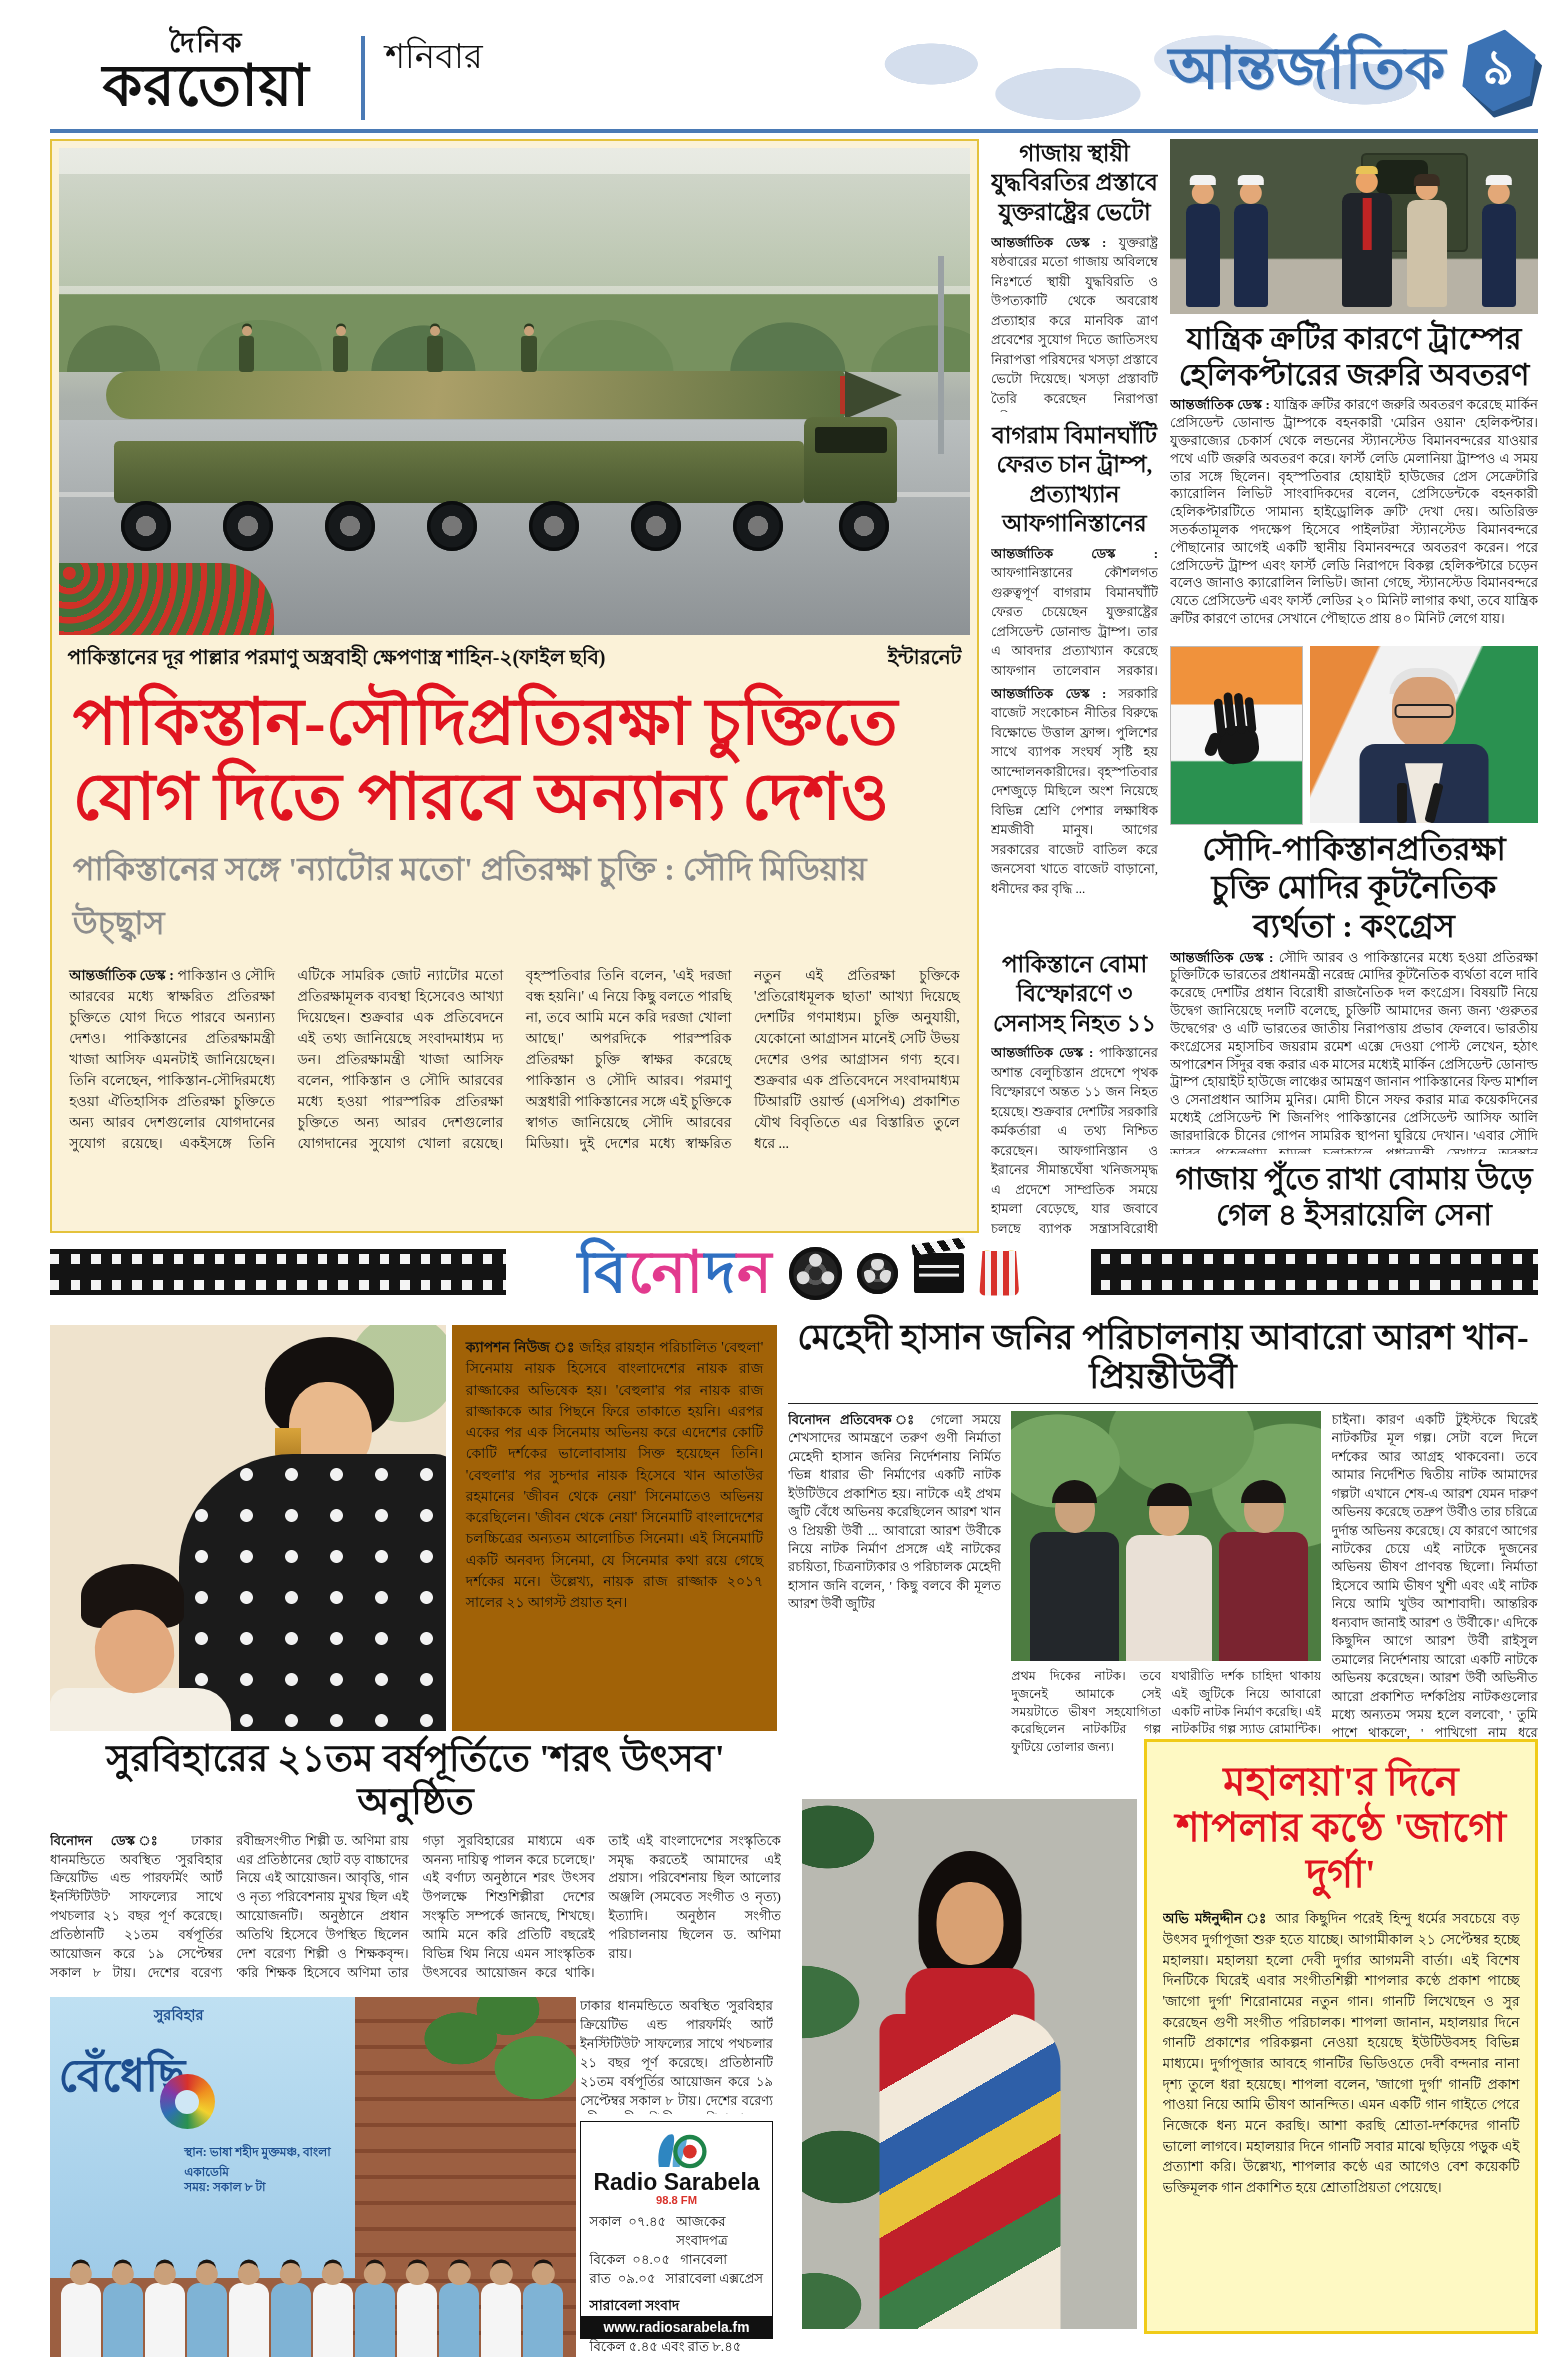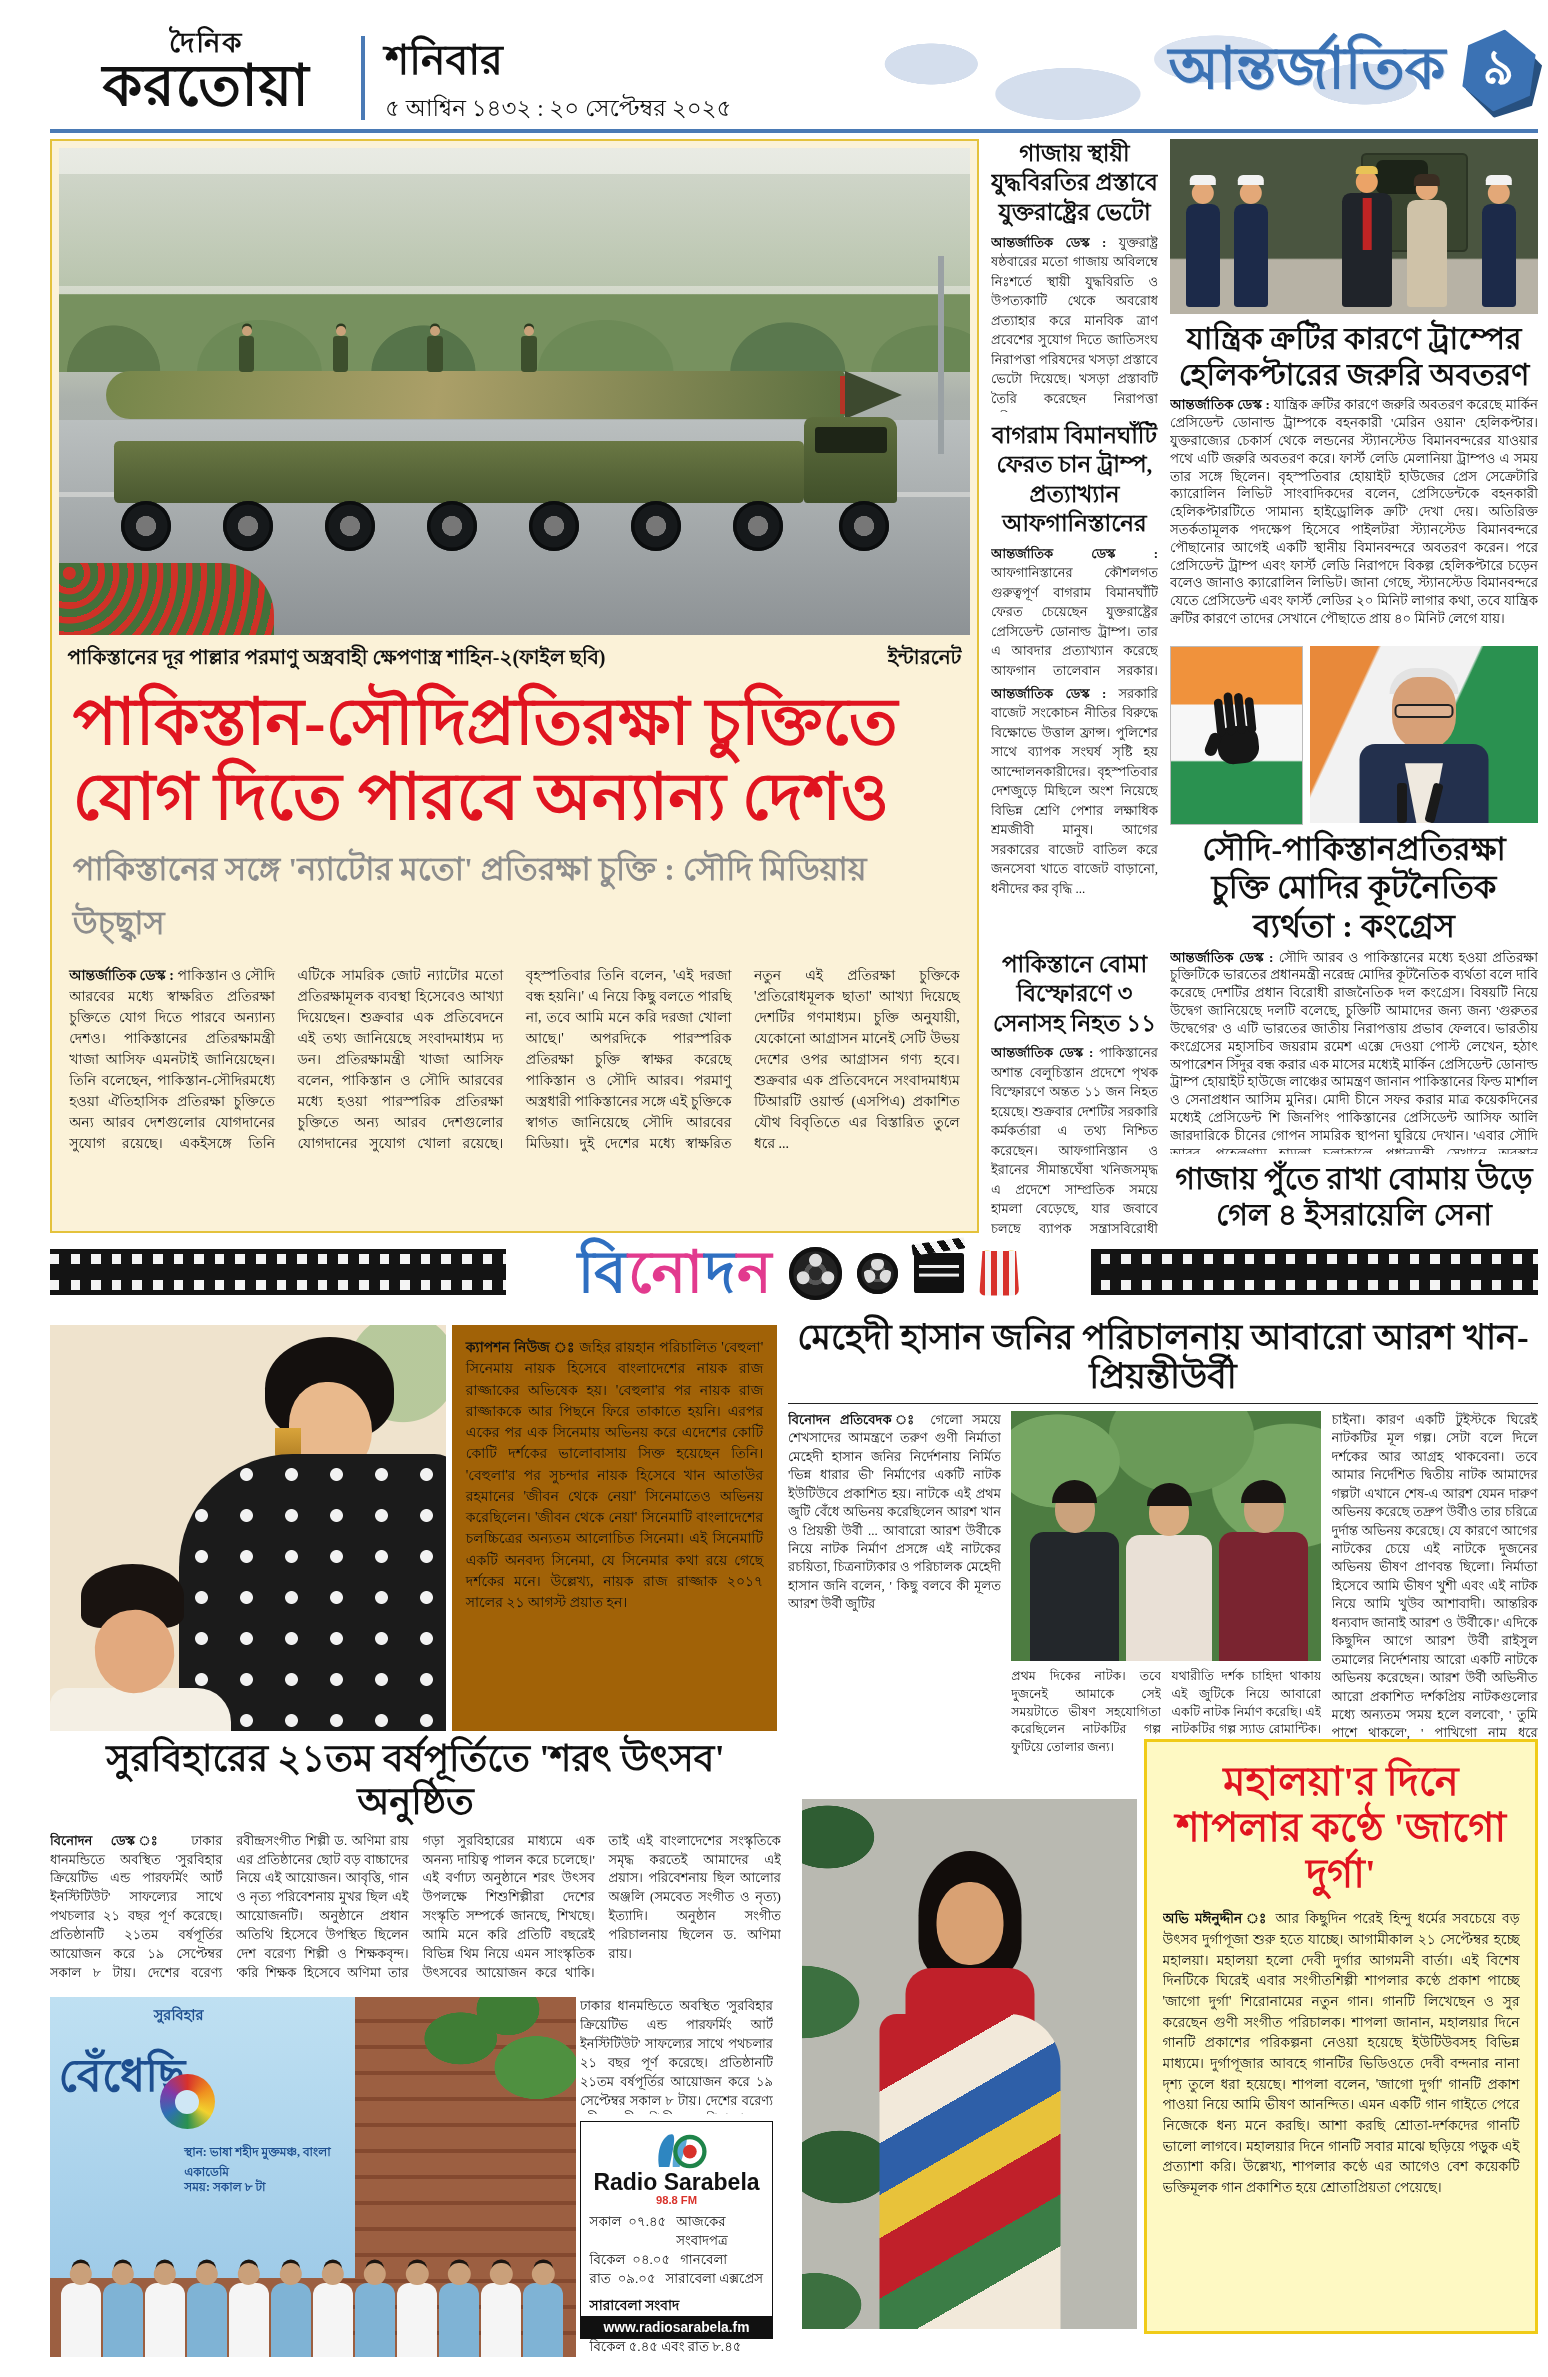--- a/index.html
+++ b/index.html
@@ -7,21 +7,21 @@
         font-family:"Liberation Serif", serif;color:#111;overflow:hidden;}
   .abs{position:absolute;}
   .jt{text-align:justify;}
 
   
   .logo-block{left:60px;top:29px;width:292px;height:96px;text-align:center;}
   .logo-top{font-size:27.5px;font-weight:900;letter-spacing:1.7px;line-height:1;}
   .logo-main{font-size:57px;font-weight:900;line-height:1.02;letter-spacing:0.9px;}
   .head-vline{left:361px;top:36px;width:4.3px;height:84px;background:#4a7ab5;}
   .date-block{left:385px;top:38px;width:430px;}
-  .date-day{font-size:41px;font-weight:700;line-height:1.1;}
+  .date-day{font-size:34px;font-weight:400;line-height:1.1;}
   .date-line{font-size:23px;margin-top:6.9px;}
   .map-banner{left:860px;top:24px;width:594px;height:100px;
      background:
       radial-gradient(77px 34px at 12% 40%, #d4deed 0 60%, transparent 61%),
       radial-gradient(120px 43px at 35% 70%, #d4deed 0 60%, transparent 61%),
       radial-gradient(103px 39px at 60% 35%, #dbe3f0 0 60%, transparent 61%),
       radial-gradient(86px 34px at 85% 60%, #d4deed 0 60%, transparent 61%);
      display:flex;align-items:flex-end;justify-content:flex-end;}
   .section-title{font-size:58px;font-weight:900;color:#3b72b4;padding:0 8.6px 3.4px 0;
      text-shadow:0.9px 0.9px 0 #bcd0e8;}
@@ -227,21 +227,20 @@
 
 <div class="page">
 
   <div class="abs logo-block">
     <div class="logo-top">দৈনিক</div>
     <div class="logo-main">করতোয়া</div>
   </div>
   <div class="abs head-vline"></div>
   <div class="abs date-block">
     <div class="date-day">শনিবার</div>
-    <div class="date-line">৫ আশ্বিন ১৪৩২ : ২০ সেপ্টেম্বর ২০২৫</div>
   </div>
   <div class="abs map-banner">
     <div class="section-title">আন্তর্জাতিক</div>
   </div>
   <div class="abs page-badge">
     <div class="hexback"></div>
     <div class="hex">৯</div>
   </div>
   <div class="abs header-rule"></div>
 

